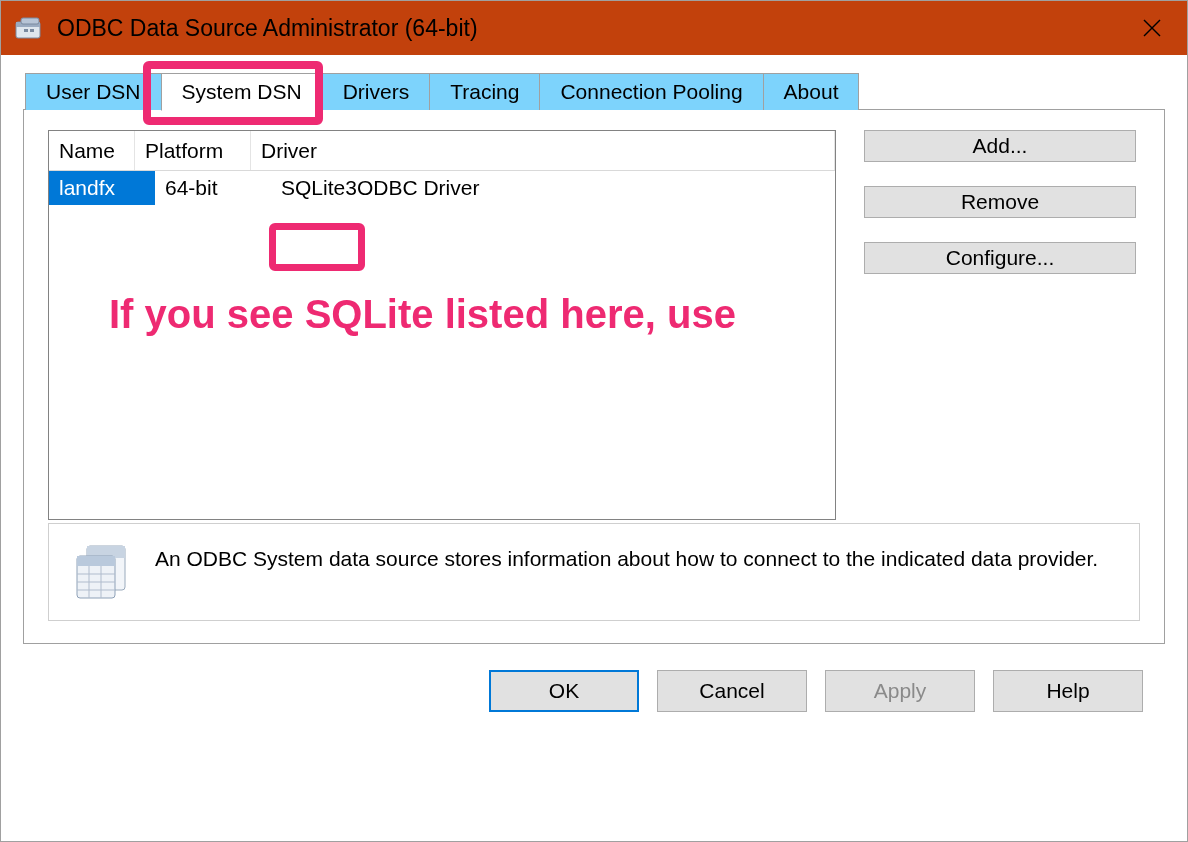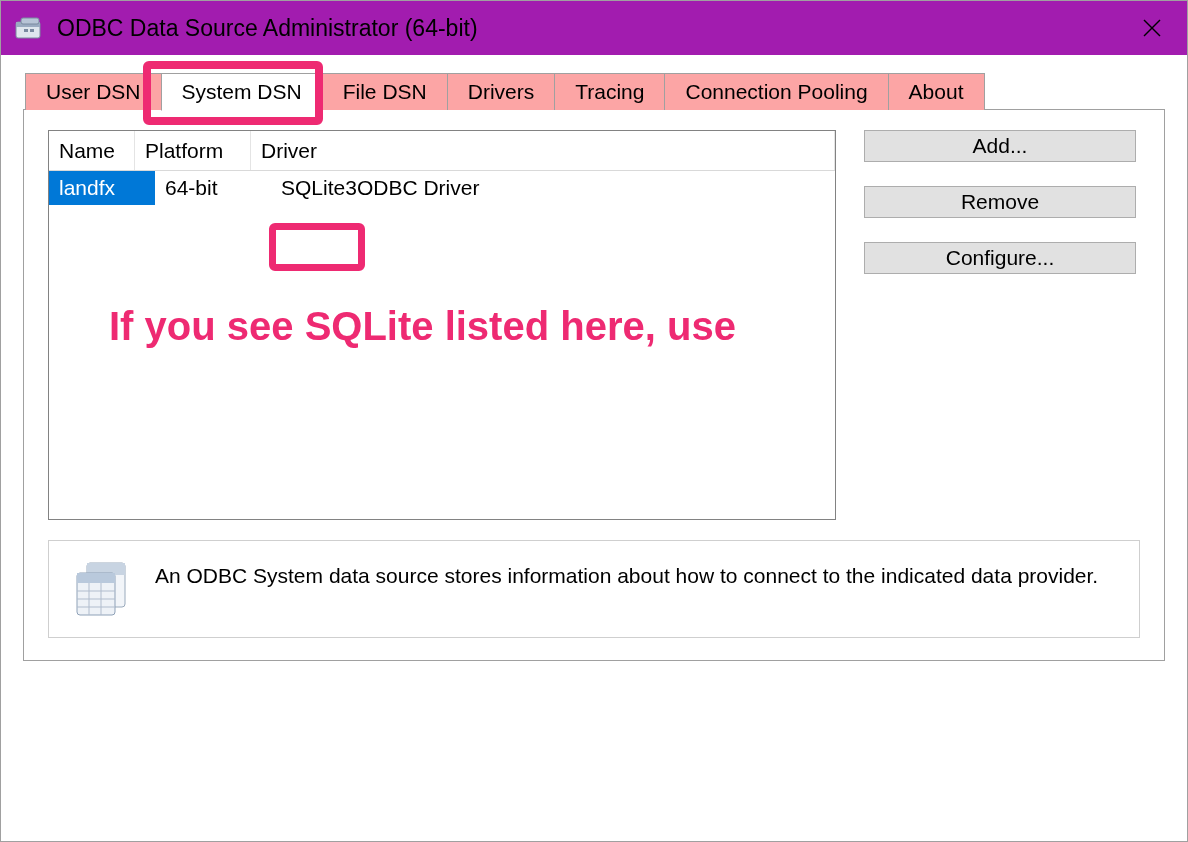--- a/index.html
+++ b/index.html
@@ -12,21 +12,21 @@
       color: #000;
       border: 1px solid #a0a0a0;
       position: relative;
       overflow: hidden;
     }
     .titlebar {
       display: flex;
       align-items: center;
       height: 54px;
       padding: 0 10px 0 14px;
-      background: #a21caf;
+      background: #c2410c;
     }
     .app-icon {
       width: 30px;
       height: 24px;
       margin-right: 12px;
       position: relative;
     }
     .app-icon svg { display: block; }
     .window-title {
       flex: 1;
@@ -49,21 +49,21 @@
     }
     .tab-strip {
       display: flex;
       position: relative;
       margin-left: 2px;
     }
     .tab {
       border: 1px solid #a0a0a0;
       border-bottom: none;
       padding: 6px 20px 6px 20px;
-      background: #fca5a5;
+      background: #7dd3fc;
       font-size: 21px;
       position: relative;
       cursor: pointer;
     }
     .tab + .tab { margin-left: -1px; }
     .tab.active {
       z-index: 3;
       background: #fff;
       border-bottom: 1px solid #fff;
       margin-bottom: -1px;
@@ -145,21 +145,21 @@
       left: 268px;
       width: 96px;
       height: 48px;
       border: 7px solid #ee2a72;
       border-radius: 6px;
       z-index: 5;
       pointer-events: none;
     }
     .annotation {
       position: absolute;
-      top: 300px;
+      top: 288px;
       left: 108px;
       width: 700px;
       color: #ee2a72;
       font-family: "Helvetica Neue", Arial, sans-serif;
       font-weight: 700;
       font-size: 40px;
       line-height: 1.25;
       z-index: 4;
       pointer-events: none;
     }
@@ -174,21 +174,21 @@
       border: 1px solid #adadad;
       background: #e1e1e1;
       font-size: 21px;
       display: flex;
       align-items: center;
       justify-content: center;
       cursor: pointer;
     }
     .info-box {
       border: 1px solid #cfcfcf;
-      margin-top: 20px;
+      margin-top: 3px;
       padding: 20px 22px;
       display: flex;
       gap: 24px;
       align-items: flex-start;
     }
     .info-icon {
       width: 60px;
       height: 56px;
       flex-shrink: 0;
       position: relative;
@@ -242,21 +242,20 @@
       <line x1="1" y1="1" x2="17" y2="17" stroke="#000" stroke-width="1.5"></line>
       <line x1="17" y1="1" x2="1" y2="17" stroke="#000" stroke-width="1.5"></line>
     </svg>
   </span>
 </div>
 
 <div class="content-area">
   <div class="tab-strip">
     <div class="tab">User DSN</div>
     <div class="tab active">System DSN</div>
-    <div class="tab">File DSN</div>
     <div class="tab">Drivers</div>
     <div class="tab">Tracing</div>
     <div class="tab">Connection Pooling</div>
     <div class="tab">About</div>
   </div>
 
   <div class="tab-panel">
     <div class="panel-row">
       <div class="list-box">
         <div class="list-header">
@@ -293,19 +292,25 @@
           <line x1="18" y1="22" x2="18" y2="54" stroke="#b0bccd"></line>
           <line x1="30" y1="22" x2="30" y2="54" stroke="#b0bccd"></line>
         </svg>
       </div>
       <div class="info-text">
         <span>An ODBC System data source stores information about how to connect to the indicated data provider.</span><br>
       </div>
     </div>
   </div>
 
+  <div class="footer-buttons">
+    <div class="footer-btn ok">OK</div>
+    <div class="footer-btn">Cancel</div>
+    <div class="footer-btn disabled">Apply</div>
+    <div class="footer-btn">Help</div>
+  </div>
 </div>
 
 <div class="tab-highlight"></div>
 <div class="driver-highlight"></div>
 <div class="annotation">
   <span>If you see SQLite listed here, use</span><br>
 </div>
 
 </body></html>

